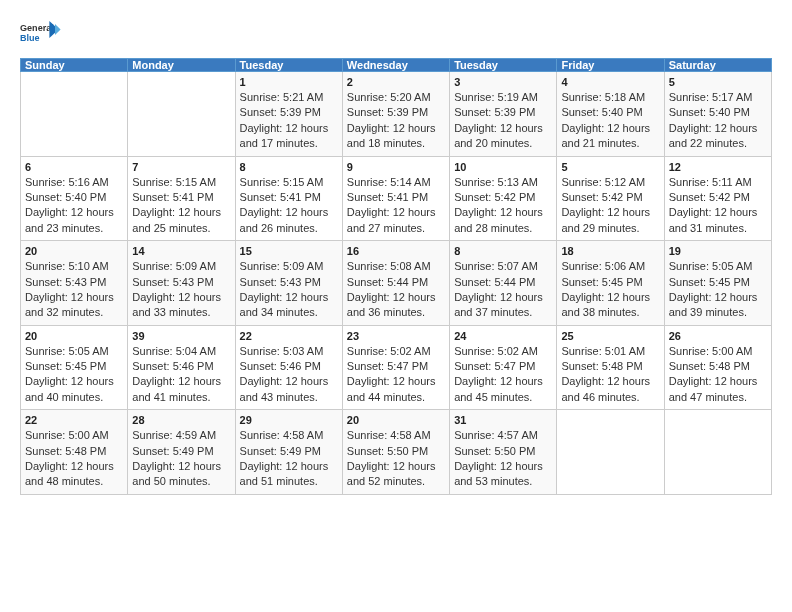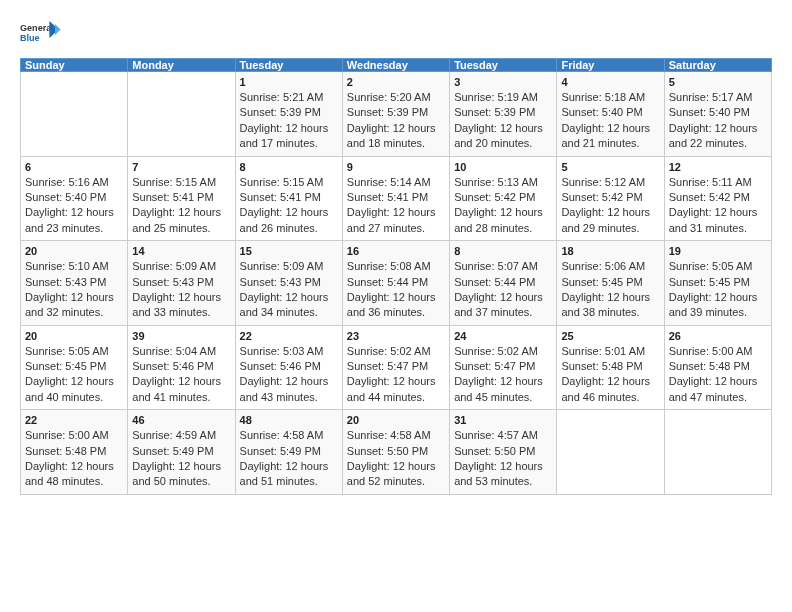--- a/index.html
+++ b/index.html
@@ -231,25 +231,25 @@
             <span class="day-number">26</span>
             <div class="day-detail">Sunrise: 5:00 AM<br>Sunset: 5:48 PM<br>Daylight: 12 hours<br>and 47 minutes.</div>
           </td>
         </tr>
         <tr>
           <td>
             <span class="day-number">22</span>
             <div class="day-detail">Sunrise: 5:00 AM<br>Sunset: 5:48 PM<br>Daylight: 12 hours<br>and 48 minutes.</div>
           </td>
           <td>
-            <span class="day-number">46</span>
+            <span class="day-number">28</span>
             <div class="day-detail">Sunrise: 4:59 AM<br>Sunset: 5:49 PM<br>Daylight: 12 hours<br>and 50 minutes.</div>
           </td>
           <td>
-            <span class="day-number">48</span>
+            <span class="day-number">29</span>
             <div class="day-detail">Sunrise: 4:58 AM<br>Sunset: 5:49 PM<br>Daylight: 12 hours<br>and 51 minutes.</div>
           </td>
           <td>
             <span class="day-number">20</span>
             <div class="day-detail">Sunrise: 4:58 AM<br>Sunset: 5:50 PM<br>Daylight: 12 hours<br>and 52 minutes.</div>
           </td>
           <td>
             <span class="day-number">31</span>
             <div class="day-detail">Sunrise: 4:57 AM<br>Sunset: 5:50 PM<br>Daylight: 12 hours<br>and 53 minutes.</div>
           </td>

